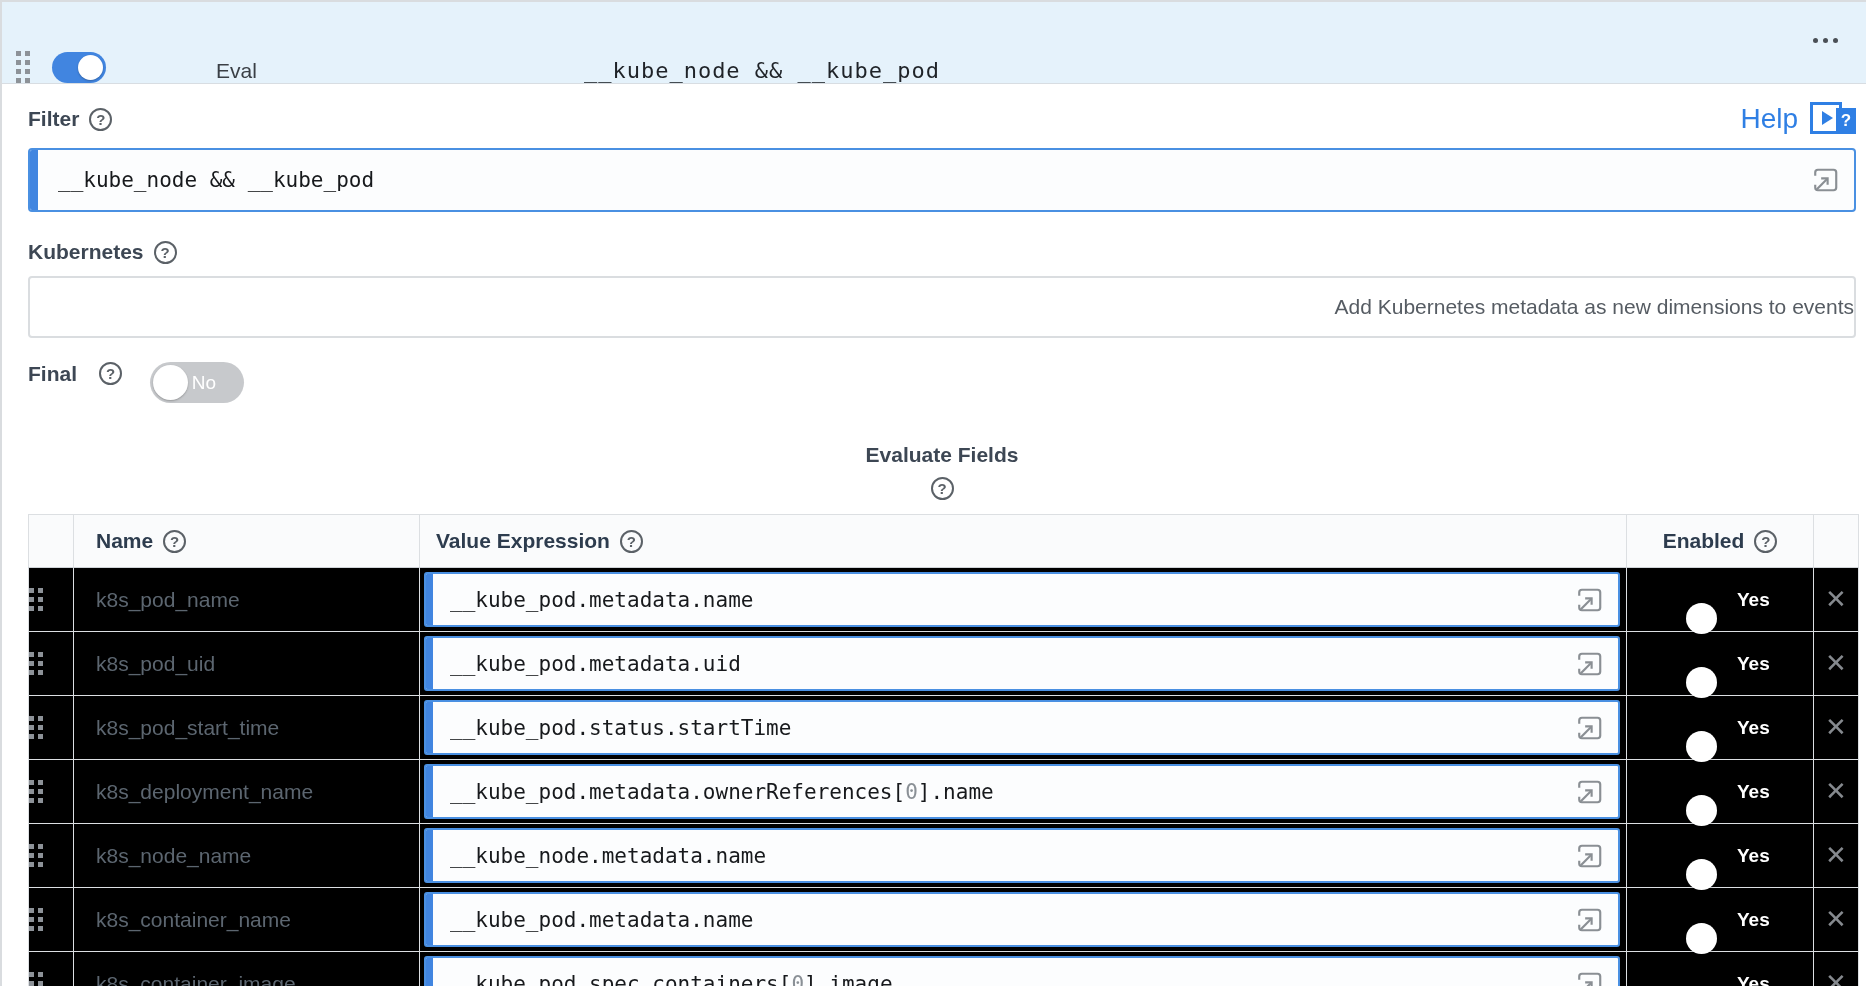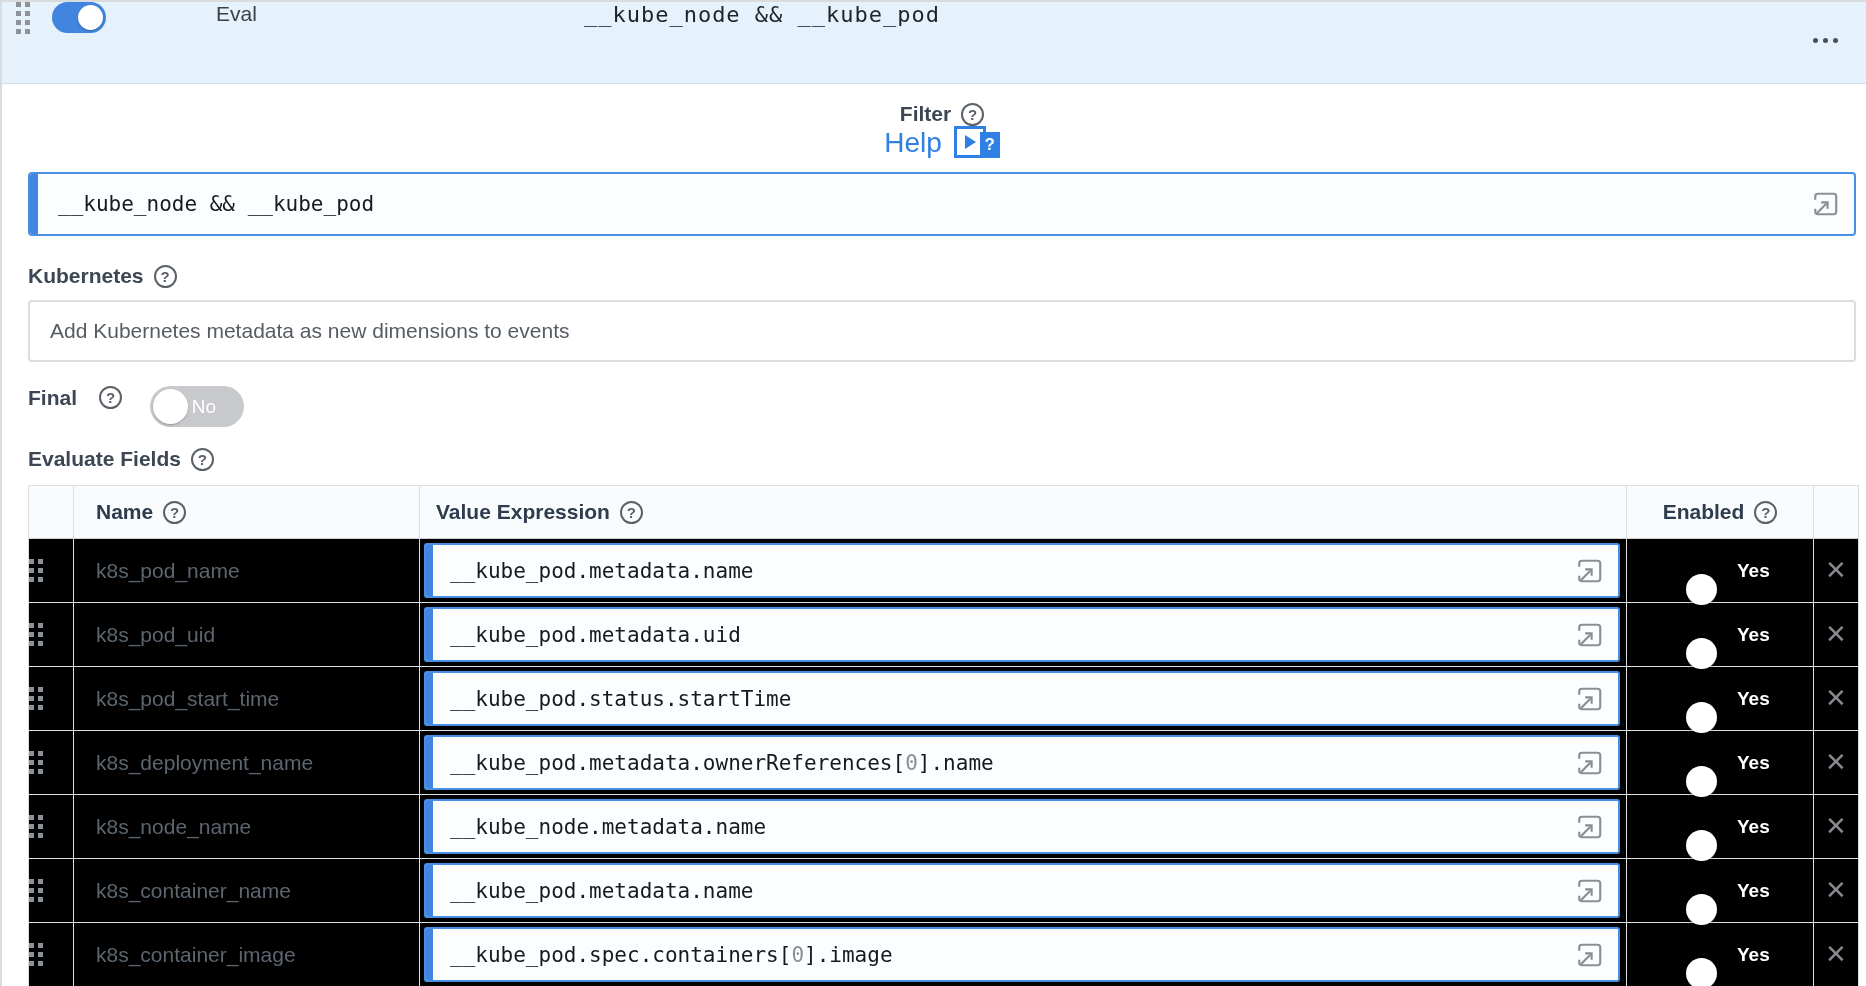--- a/index.html
+++ b/index.html
@@ -1,68 +1,68 @@
 <!DOCTYPE html>
 <html><head>
 <meta charset="utf-8">
 <style>
   * { box-sizing: border-box; margin: 0; padding: 0; }
   html,body { background:#fff; }
   body { width:1866px; height:986px; font-family:"Liberation Sans", sans-serif; overflow:hidden; }
   .page { width:1866px; height:986px; border-left:2px solid #d9dcdf; border-top:2px solid #d9dcdf; background:#fff; position:relative; }
 
   
-  .fn-header { height:82px; background:#e5f2fb; border-bottom:1px solid #d8dde2; display:flex; align-items:flex-start; position:relative; }
+  .fn-header { height:82px; background:#e5f2fb; border-bottom:1px solid #d8dde2; display:flex; align-items:flex-end; position:relative; }
   .grip { display:grid; grid-template-columns:repeat(2,5px); gap:4px; }
   .grip i { width:5px; height:5px; background:#8d9298; display:block; }
   .hdr-grip { margin-left:14px; }
   .toggle { position:relative; border-radius:999px; cursor:pointer; flex:none; }
   .toggle .knob { position:absolute; background:#fff; border-radius:50%; box-shadow:0 1px 2px rgba(0,0,0,.25); }
   .hdr-toggle { width:54px; height:31px; background:#4185e0; margin-left:22px; }
   .hdr-toggle .knob { width:25px; height:25px; top:3px; right:3px; }
   .fn-title { margin-left:110px; font-size:21px; color:#3a3f45; }
   .fn-expr { position:absolute; left:420px; width:680px; text-align:center; font-family:"DejaVu Sans Mono", monospace; font-size:22px; letter-spacing:1px; color:#1f2328; white-space:nowrap; }
   .more-menu { position:absolute; right:24px; top:32px; display:flex; gap:5px; cursor:pointer; padding:4px; }
   .more-menu i { width:5px; height:5px; border-radius:50%; background:#4a4f55; display:block; }
 
   
   .body-pad { padding:0 10px 0 26px; }
   .lbl-row { display:flex; align-items:center; gap:10px; }
   .lbl { font-size:21px; font-weight:700; color:#3d4754; }
   .q { width:23px; height:23px; border:2px solid #5b6167; border-radius:50%; color:#5b6167; font-size:15px; font-weight:700; display:inline-flex; align-items:center; justify-content:center; flex:none; cursor:pointer; }
   .mono { font-family:"DejaVu Sans Mono", monospace; }
 
   
-  .filter-row { margin-top:18px; display:flex; justify-content:space-between; align-items:center;flex-direction:column; }
+  .filter-row { margin-top:18px; display:flex; justify-content:space-between; align-items:center; }
   .help-wrap { display:flex; align-items:center; gap:12px; cursor:pointer; }
   .help-link { color:#2f7fe4; font-size:28px; }
   .doc-icon { position:relative; width:46px; height:34px; }
   .doc-icon .pane { position:absolute; left:0; top:0; width:32px; height:32px; background:#fff; border:3px solid #2f7fe4; display:flex; align-items:center; justify-content:center; }
   .doc-icon .tri { width:0; height:0; border-left:11px solid #2f7fe4; border-top:7px solid transparent; border-bottom:7px solid transparent; margin-left:2px; }
   .doc-icon .qbox { position:absolute; right:0; top:6px; width:20px; height:26px; background:#2f7fe4; color:#fff; font-size:17px; font-weight:700; display:flex; align-items:center; justify-content:center; }
 
   .blue-input { position:relative; border:2px solid #4a90e2; border-radius:4px; background:#fcfdfe; display:flex; align-items:center; overflow:hidden; }
   .blue-input .bar { position:absolute; left:0; top:0; bottom:0; width:8px; background:#4185e0; }
   .blue-input .txt { margin-left:28px; font-size:21px; color:#17191c; white-space:nowrap; }
   .expand-icon { position:absolute; right:14px; top:50%; transform:translateY(-50%); width:28px; height:28px; cursor:pointer; }
   .filter-input { margin-top:12px; height:64px; }
 
   
   .desc-lbl { margin-top:28px; }
-  .desc-input { margin-top:12px; height:62px; border:2px solid #dadde0; border-radius:4px; background:#fff; display:flex; align-items:center; }
+  .desc-input { margin-top:12px; height:62px; border:2px solid #dadde0; border-radius:4px; background:#fff; display:flex; align-items:center;justify-content:flex-end; }
   .desc-input .txt { margin-left:20px; font-size:21px; color:#565c63; }
 
   
   .final-row { margin-top:24px; display:flex; gap:22px; }
   .no-toggle { width:94px; height:41px; background:#c7c9cc; margin-left:6px; }
   .no-toggle .knob { width:35px; height:35px; top:3px; left:3px; }
   .no-toggle .t-lbl { position:absolute; right:28px; top:50%; transform:translateY(-50%); color:#fff; font-size:19px; }
 
   
-  .ef-lbl { margin-top:20px; }
+  .ef-lbl { margin-top:40px;flex-direction:column; }
   table.ef { margin-top:14px; width:1830px; border-collapse:collapse; table-layout:fixed;border-radius:11px; }
   table.ef, .ef th, .ef td { border:1px solid #dcdfe2; }
   .ef th { height:53px; background:#fafbfc; font-size:21px; font-weight:700; color:#2d3c4e; text-align:left; border-bottom:1px solid #cfd3d7; }
   .ef col.c-grip { width:45px; } .ef col.c-name { width:346px; } .ef col.c-expr { width:1207px; } .ef col.c-en { width:187px; } .ef col.c-del { width:45px; }
   .ef th .hcell { display:flex; align-items:center; gap:10px; padding-left:22px; }
   .ef th.th-expr .hcell { padding-left:16px; }
   .ef th.th-en .hcell { justify-content:center; padding-left:0; }
   .ef td { height:64px; background:#000000; }
   .td-grip { text-align:center; }
   .td-grip .grip { margin:0 auto; cursor:grab; }

